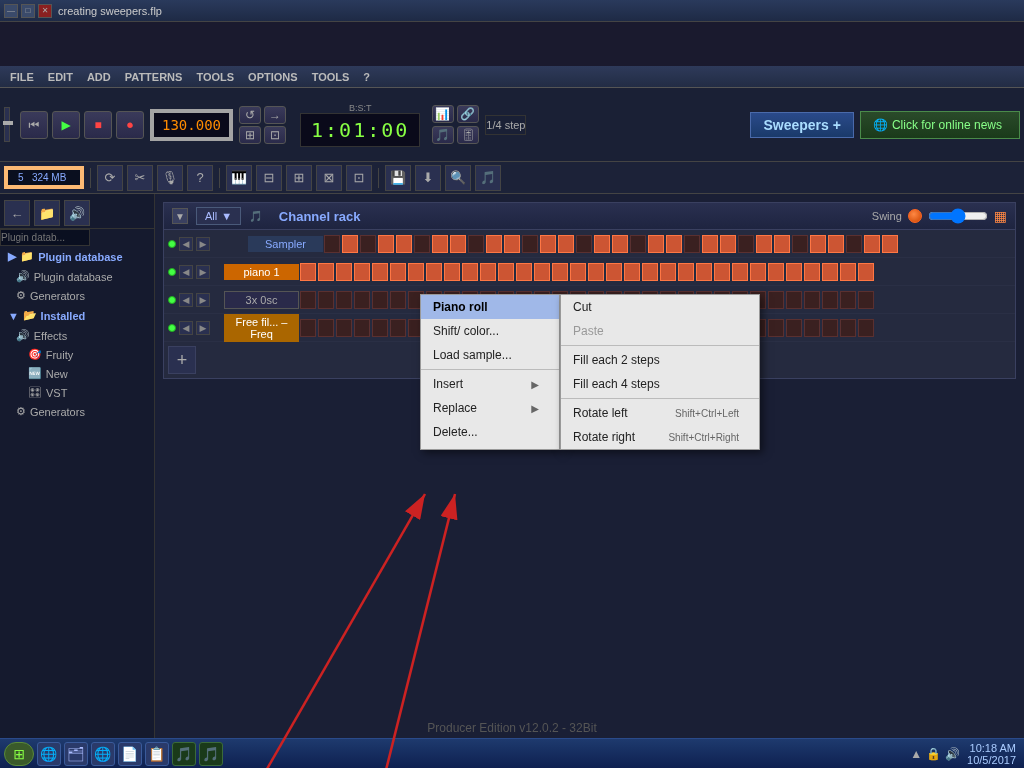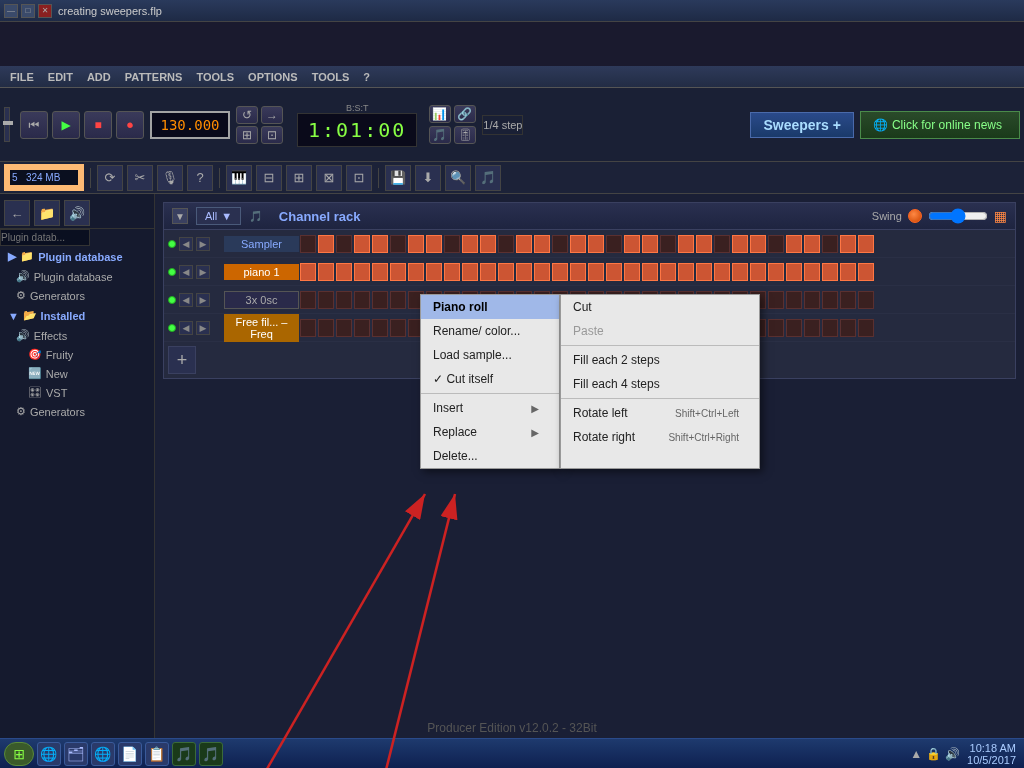--- a/index.html
+++ b/index.html
@@ -76,21 +76,21 @@
       background: linear-gradient(to bottom, #3a3a5a, #2a2a4a);
       border: 1px solid #555;
       border-radius: 3px;
       display: flex; align-items: center; justify-content: center;
       color: #aaa;
       cursor: pointer;
       font-size: 12px;
     }
     .tempo-display {
       background: #0a0a1a;
-      border: 2px solid #a3a3a3;
+      border: 4px solid #a3a3a3;
       color: #ff8c00;
       font-size: 14px;
       font-family: monospace;
       padding: 4px 8px;
       min-width: 80px;
       text-align: center;
     }
     .time-display {
       background: #0a0a1a;
       border: 1px solid #333;
@@ -144,24 +144,24 @@
       cursor: pointer;
       font-size: 13px;
     }
     .tb2-divider {
       width: 1px; height: 20px;
       background: #444;
       margin: 0 2px;
     }
     .mem-display {
       background: #0a0f1f;
-      border: 6px solid #fdba74;
+      border: 4px solid #fdba74;
       color: #88aaff;
       font-size: 10px;
-      padding: 2px 2px;
+      padding: 2px 10px;
       min-width: 80px;
     }
 
     
     #main-area {
       display: flex;
       height: calc(768px - 22px - 22px - 74px - 32px - 30px);
     }
 
     
@@ -267,21 +267,21 @@
       color: #888; font-size: 9px; cursor: pointer;
     }
     .channel-name {
       width: 75px;
       padding: 2px 4px;
       font-size: 11px;
       text-align: center;
       border: none;
       cursor: pointer;
     }
-    .channel-name.sampler { background: #2a3a5a; color: #88aaff; }
+    .channel-name.sampler { background: #2a3a5a; color: #88aaff; margin-left: 24px; }
     .channel-name.piano { background: #cc6600; color: #fff; }
     .channel-name.osc3 { background: #2a2a4a; color: #aaa; border: 1px solid #555; }
     .channel-name.freq { background: #aa6600; color: #fff; }
 
     .channel-pads {
       flex: 1;
       display: flex;
       align-items: center;
       overflow: hidden;
     }
@@ -779,23 +779,22 @@
       </div>
 
       <div style="display:flex;">
         <div class="rack-add-btn">+</div>
       </div>
     </div>
 
     <div id="context-menu">
       <div class="ctx-menu-main">
         <div class="ctx-item highlighted">Piano roll</div>
-        <div class="ctx-item">Rename/ color...</div>
+        <div class="ctx-item">Shift/ color...</div>
         <div class="ctx-item">Load sample...</div>
-        <div class="ctx-item" style="padding-left:12px;">✓ Cut itself</div>
         <div class="ctx-divider"></div>
         <div class="ctx-item">
           <span>Insert</span>
           <span class="ctx-arrow">▶</span>
         </div>
         <div class="ctx-item">
           <span>Replace</span>
           <span class="ctx-arrow">▶</span>
         </div>
         <div class="ctx-item">Delete...</div>

